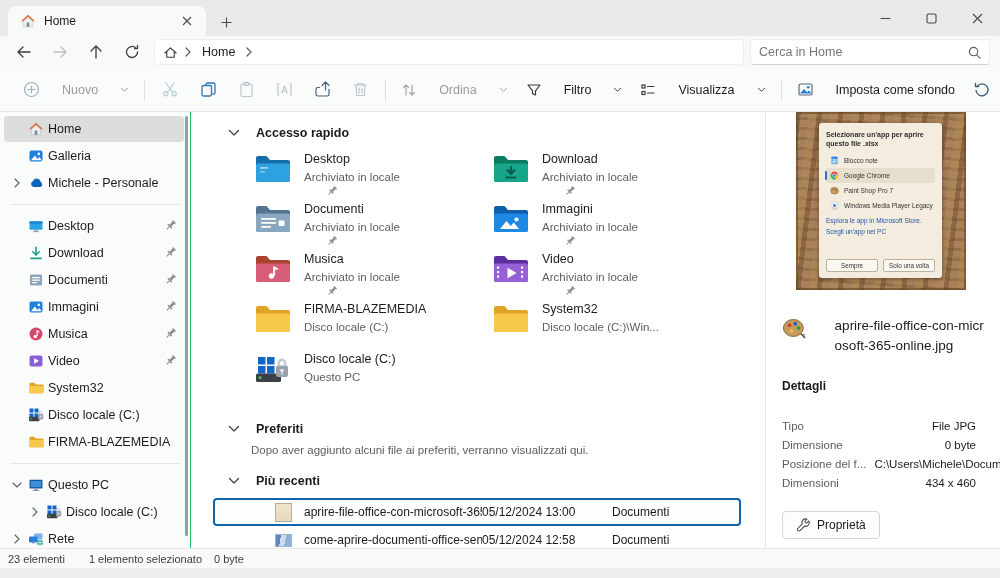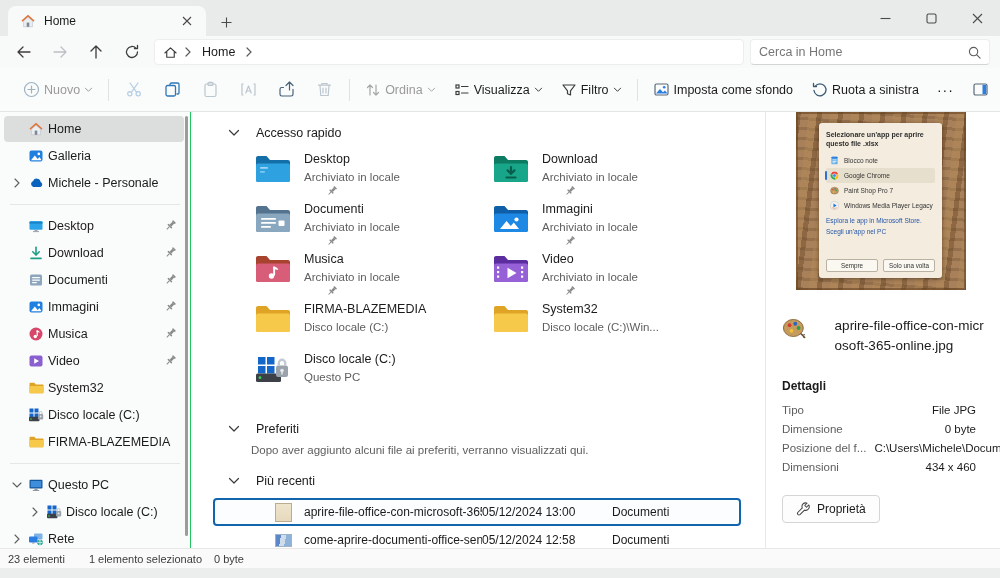--- a/index.html
+++ b/index.html
@@ -24,21 +24,21 @@
                 display:flex; align-items:center; padding:0 8px; gap:6px; }
   .breadcrumb-label { font-size:12.5px; margin:0 4px; }
   .searchbox { width:240px; height:26px; margin-right:10px; background:#ffffff; border:1px solid #ededed; border-bottom:1px solid #d4d4d4;
                border-radius:4px; display:flex; align-items:center; padding:0 8px; flex:none; }
   .searchbox input { border:none; outline:none; flex:1; font-size:12.5px; font-family:inherit; color:#1b1b1b; background:transparent; }
   .searchbox input::placeholder { color:#767676; }
 
   
   .toolbar { position:absolute; top:68px; left:0; right:0; height:44px; background:#fafbfb;
              border-bottom:1px solid #e5e5e5; display:flex; align-items:center; padding:0 14px; }
-  .tbtn { display:flex; align-items:center; gap:4px; padding:0 9px; height:34px; border-radius:4px; font-size:12.5px; color:#1b1b1b; flex:none;text-align:center; }
+  .tbtn { display:flex; align-items:center; gap:22px; padding:0 9px; height:34px; border-radius:4px; font-size:12.5px; color:#1b1b1b; flex:none;text-align:center; }
   .tbtn.disabled { color:#9a9a9a; }
   .ticonbtn { width:38px; height:34px; display:flex; align-items:center; justify-content:center; border-radius:4px; flex:none; }
   .tsep { width:1px; height:22px; background:#e1e1e1; margin:0 6px; flex:none; }
   .tspacer { flex:1; }
   .dots { font-size:14px; letter-spacing:1px; color:#1b1b1b; }
 
   
   .sidebar { position:absolute; top:112px; left:0; width:190px; bottom:20px; background:#fafbfb; padding-top:4px; overflow:hidden; }
   .sb-scroll { position:absolute; top:114px; left:183px; width:7px; bottom:22px; }
   .sb-thumb { position:absolute; top:2px; left:2px; width:3px; bottom:10px; background:#9c9c9c; border-radius:2px; }
@@ -55,21 +55,21 @@
   .sb-noexp { width:14px; flex:none; }
   .sbicon { width:16px; height:16px; flex:none; display:flex; align-items:center; justify-content:center; }
   .sblabel { flex:1; white-space:nowrap; overflow:hidden; }
   .sbpin { width:14px; height:14px; margin-right:6px; flex:none; }
   .sbsep { height:1px; background:#e6e6e6; margin:8px 10px; }
   .indent1 { margin-left:22px; }
 
   
   .section-hd { display:flex; align-items:center; gap:15px; padding:14px 0 6px 36px; }
   .section-hd .chev { width:14px; height:14px; }
-  .section-title { font-size:12.5px; font-weight:400; }
+  .section-title { font-size:12.5px; font-weight:700; }
   .tiles { margin-left:62px; margin-top:6px; display:grid; grid-template-columns:238px 238px; }
   .tile { height:50px; display:flex; gap:13px; align-items:flex-start; }
   .tfolder { width:38px; height:30px; flex:none; margin-top:2px; }
   .tmeta { position:relative; }
   .tname { font-size:12.5px; color:#1b1b1b; }
   .tsub { font-size:11.5px; color:#5e5e5e; margin-top:5px; white-space:nowrap; }
   .tpin { display:block; width:12px; height:12px; margin-top:2px; margin-left:22px; }
   .fav-hint { font-size:11.5px; color:#5e5e5e; padding:2px 0 6px 60px; }
 
   .files { margin-top:4px; }
@@ -100,21 +100,21 @@
   .pv-app.sel::before { content:""; position:absolute; left:-1px; top:3px; bottom:3px; width:2px; background:#2f6fd6; border-radius:2px; }
   .pv-appicon { width:9px; height:9px; flex:none; }
   .pv-link { font-size:6.5px; color:#2456a8; margin-top:4px; }
   .pv-btns { display:flex; gap:5px; margin-top:auto; }
   .pv-btn { flex:1; height:13px; background:#fbf8f1; border:1px solid #b9b2a2; border-radius:2px;
             font-size:6.3px; color:#333; display:flex; align-items:center; justify-content:center; }
 
   .fileinfo { display:flex; gap:28px; margin:26px 14px 0 16px; }
   .fi-name { font-size:13.5px; line-height:1.5; width:160px; word-break:break-all; }
   .details-hd { font-size:12px; font-weight:700; margin:22px 0 0 16px; }
-  .details { margin:8px 24px 0 16px; }
+  .details { margin:24px 24px 0 16px; }
   .drow { display:flex; justify-content:space-between; font-size:11.5px; line-height:19px; gap:8px; }
   .dlabel { color:#5e5e5e; white-space:nowrap; }
   .dvalue { color:#1b1b1b; white-space:nowrap; }
   .prop-btn { display:inline-flex; align-items:center; gap:7px; margin:18px 0 0 16px; padding:6px 13px;
               background:#fdfdfd; border:1px solid #d5d5d5; border-radius:4px; font-size:12px; color:#1b1b1b; }
 
   svg { display:block; }
 </style>
 </head>
 <body>
@@ -271,37 +271,37 @@
             <path d="M11 3v10M8.5 10.5 11 13l2.5-2.5"></path>
           </g>
         </svg>
       <span>Ordina</span>
       <svg width="9" height="9" viewBox="0 0 10 10">
           <path d="M1.5 3.5 5 7l3.5-3.5" fill="none" stroke="#a6a6a6" stroke-width="1.1" stroke-linecap="round"></path>
         </svg>
     </div>
     <div class="tbtn">
       <svg width="16" height="16" viewBox="0 0 16 16">
+          <path d="M2 3h12L9.5 8.8V13l-3-1.2V8.8z" fill="none" stroke="#3c3c3c" stroke-width="1.2" stroke-linejoin="round"></path>
+        </svg>
+      <span>Filtro</span>
+      <svg width="9" height="9" viewBox="0 0 10 10">
+          <path d="M1.5 3.5 5 7l3.5-3.5" fill="none" stroke="#3c3c3c" stroke-width="1.1" stroke-linecap="round"></path>
+        </svg>
+    </div>
+    <div class="tbtn">
+      <svg width="16" height="16" viewBox="0 0 16 16">
           <g stroke="#3c3c3c" stroke-width="1.2" fill="none">
             <rect x="2" y="3" width="3" height="3"></rect>
             <path d="M7.5 4.5H14" stroke-linecap="round"></path>
             <rect x="2" y="9.5" width="3" height="3"></rect>
             <path d="M7.5 11H14" stroke-linecap="round"></path>
           </g>
         </svg>
       <span>Visualizza</span>
-      <svg width="9" height="9" viewBox="0 0 10 10">
-          <path d="M1.5 3.5 5 7l3.5-3.5" fill="none" stroke="#3c3c3c" stroke-width="1.1" stroke-linecap="round"></path>
-        </svg>
-    </div>
-    <div class="tbtn">
-      <svg width="16" height="16" viewBox="0 0 16 16">
-          <path d="M2 3h12L9.5 8.8V13l-3-1.2V8.8z" fill="none" stroke="#3c3c3c" stroke-width="1.2" stroke-linejoin="round"></path>
-        </svg>
-      <span>Filtro</span>
       <svg width="9" height="9" viewBox="0 0 10 10">
           <path d="M1.5 3.5 5 7l3.5-3.5" fill="none" stroke="#3c3c3c" stroke-width="1.1" stroke-linecap="round"></path>
         </svg>
     </div>
     <div class="tsep"></div>
     <div class="tbtn">
       <svg width="17" height="17" viewBox="0 0 17 17">
           <rect x="2" y="3" width="13" height="11" rx="1.5" fill="none" stroke="#5a6a78" stroke-width="1.2"></rect>
           <path d="M3 12.5 7 8l3 3.2L12 9.4l2.5 3.1z" fill="#2a7de1"></path>
           <circle cx="11.2" cy="6.2" r="1.3" fill="#2a7de1"></circle>

